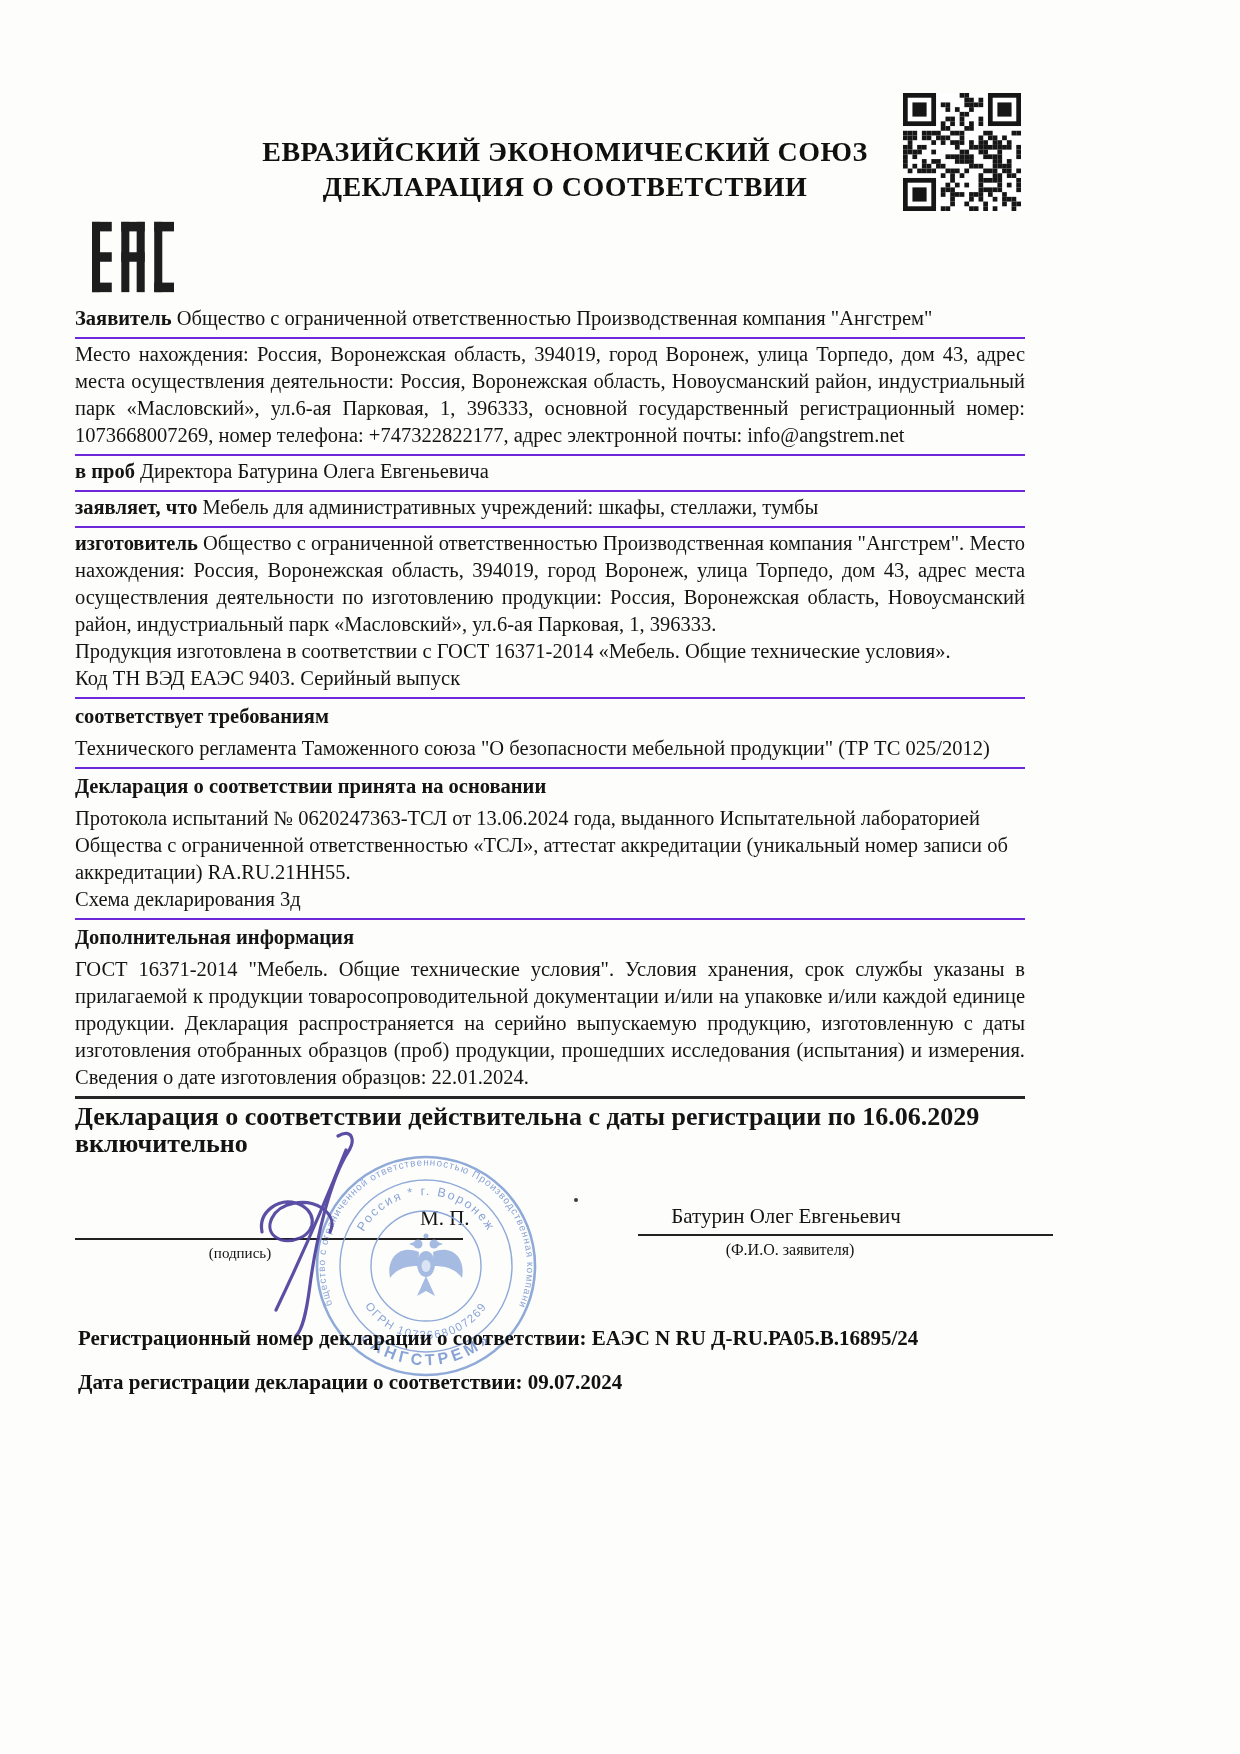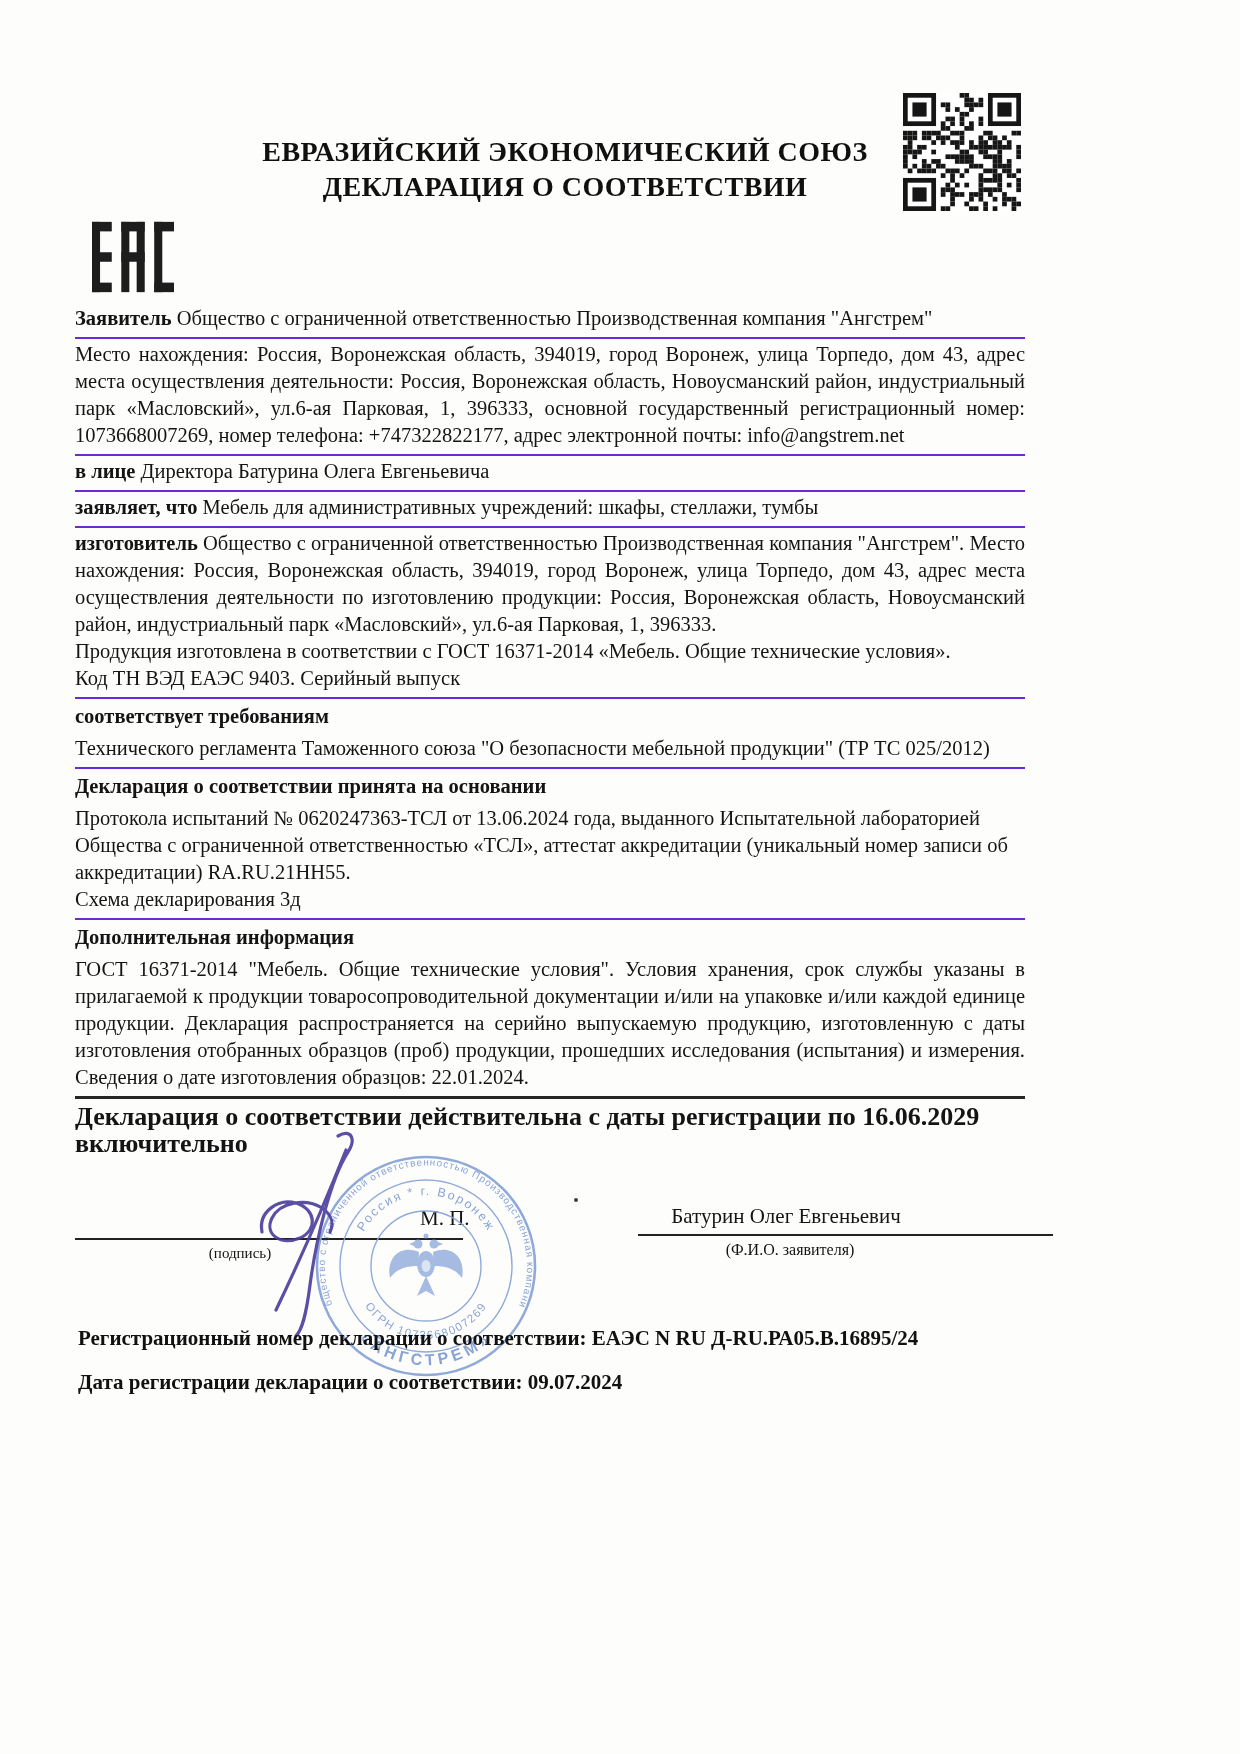--- a/index.html
+++ b/index.html
@@ -280,21 +280,21 @@
         <rect x="9.44" y="94.39999999999999" width="14.16" height="14.16" fill="#161616"></rect>
       </svg>
   </div>
 
   <div class="content">
 
     <p class="row rule"><span class="lbl">Заявитель</span> <span>Общество с ограниченной ответственностью Производственная компания "Ангстрем"</span></p>
 
     <p class="row rule just">Место нахождения: Россия, Воронежская область, 394019, город Воронеж, улица Торпедо, дом 43, адрес места осуществления деятельности: Россия, Воронежская область, Новоусманский район, индустриальный парк «Масловский», ул.6-ая Парковая, 1, 396333, основной государственный регистрационный номер: 1073668007269, номер телефона: +747322822177, адрес электронной почты: info@angstrem.net</p>
 
-    <p class="row rule"><span class="lbl">в лице</span> <span>Директора Батурина Олега Евгеньевича</span></p>
+    <p class="row rule"><span class="lbl">в проб</span> <span>Директора Батурина Олега Евгеньевича</span></p>
 
     <p class="row rule"><span class="lbl">заявляет, что</span> <span>Мебель для административных учреждений: шкафы, стеллажи, тумбы</span></p>
 
     <div class="row rule">
       <p class="just" style="margin:0"><span class="lbl">изготовитель</span> <span>Общество с ограниченной ответственностью Производственная компания "Ангстрем". Место нахождения: Россия, Воронежская область, 394019, город Воронеж, улица Торпедо, дом 43, адрес места осуществления деятельности по изготовлению продукции: Россия, Воронежская область, Новоусманский район, индустриальный парк «Масловский», ул.6-ая Парковая, 1, 396333.</span></p>
       <p style="margin:0">Продукция изготовлена в соответствии с ГОСТ 16371-2014 «Мебель. Общие технические условия».</p>
       <p style="margin:0">Код ТН ВЭД ЕАЭС 9403. Серийный выпуск</p>
     </div>
 
     <p class="heading">соответствует требованиям</p>

